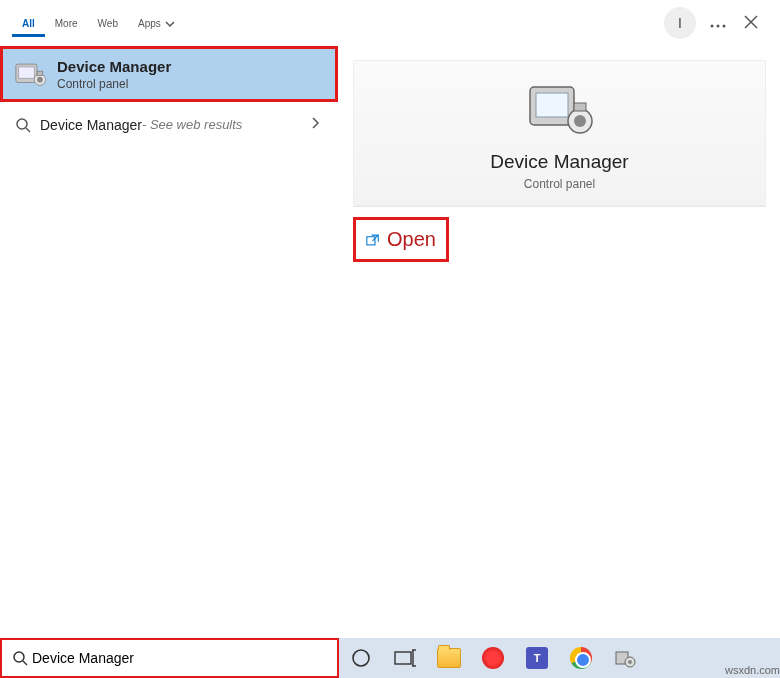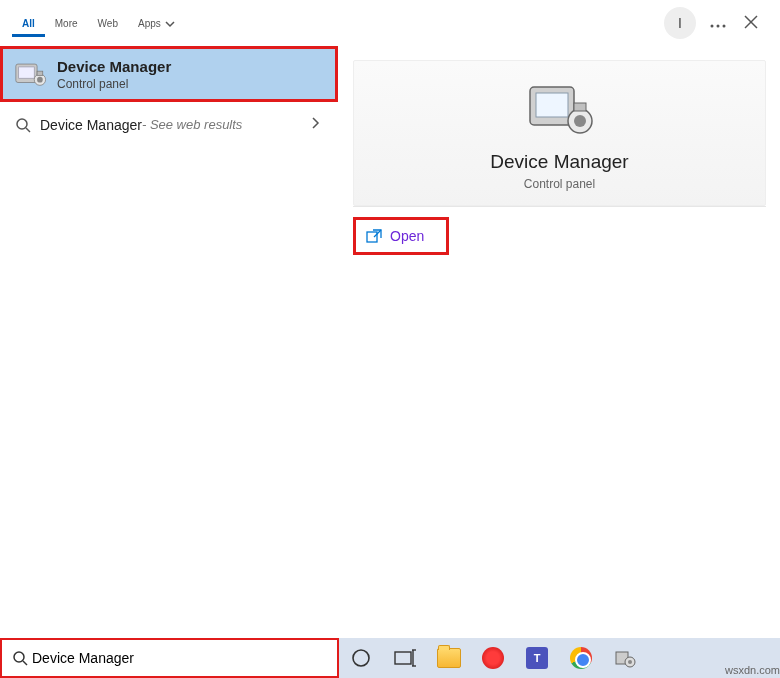--- a/index.html
+++ b/index.html
@@ -28,21 +28,21 @@
 .web-text { margin-left: 6px; font-size: 14px; color: #222; }
 .web-sub { color: #777; font-size: 13px; font-style: italic; }
 .web-arrow { margin-left: auto; }
 .preview-card { margin: 14px 14px 0 14px; background: linear-gradient(#fafafa,#f3f3f3); border: 1px solid #eee; border-radius: 2px; padding: 18px 10px 14px 10px; display: flex; flex-direction: column; align-items: center; }
 .preview-icon { width: 76px; height: 60px; display: flex; align-items: center; justify-content: center; margin-bottom: 8px; }
 .preview-title { font-size: 19px; color: #222; margin-top: 4px; }
 .preview-sub { font-size: 12px; color: #666; margin-top: 4px; }
 .divider { height: 1px; background: #e6e6e6; margin: 0 14px; }
 .open-row { margin: 10px 14px; border: 3px solid #e11b1b; padding: 8px 10px; width: 96px; display: flex; align-items: center; gap: 8px; cursor: pointer; }
 .open-row svg { color: #0078d4; }
-.open-label { font-size: 14px; color: #6d28d9; }
+.open-label { font-size: 20px; color: #b91c1c; }
 .search-box-wrap { position: absolute; left: 0; bottom: 0; width: 339px; height: 40px; border: 2px solid #e11b1b; display: flex; align-items: center; padding: 0 10px; background: #fff; }
 .search-box-wrap input { border: none; outline: none; font-size: 14px; flex: 1; padding: 6px 4px; font-family: inherit; }
 .taskbar { position: absolute; left: 339px; right: 0; bottom: 0; height: 40px; background: #d9e2ef; display: flex; align-items: center; padding: 0 8px; gap: 16px; }
 .task-icon { width: 28px; height: 28px; display: flex; align-items: center; justify-content: center; cursor: pointer; }
 .watermark { position: absolute; right: 0; bottom: 2px; font-size: 11px; color: #666; font-family: Liberation Sans, sans-serif; }
 .tb-file { width:24px; height:20px; background:linear-gradient(#ffd86b,#f7b733); border:1px solid #d99a1d; border-radius:2px; position:relative; }
 .tb-file::before { content:""; position:absolute; top:-4px; left:0; width:10px; height:4px; background:#ffd86b; border:1px solid #d99a1d; border-bottom:none; border-radius:2px 2px 0 0; }
 .tb-opera { width:22px; height:22px; border-radius:50%; background: radial-gradient(circle at 50% 50%, #ff3b3b 40%, #c10f0f 100%); position:relative; }
 .tb-opera::after { content:""; position:absolute; left:7px; top:4px; width:8px; height:14px; border-radius:50%; background:#fff0; box-shadow: inset 0 0 0 3px #fff; opacity:.0; }
 .tb-teams { width:22px; height:22px; background:#4b53bc; border-radius:3px; position:relative; display:flex; align-items:center; justify-content:center; color:#fff; font-size:11px; font-weight:700; }

